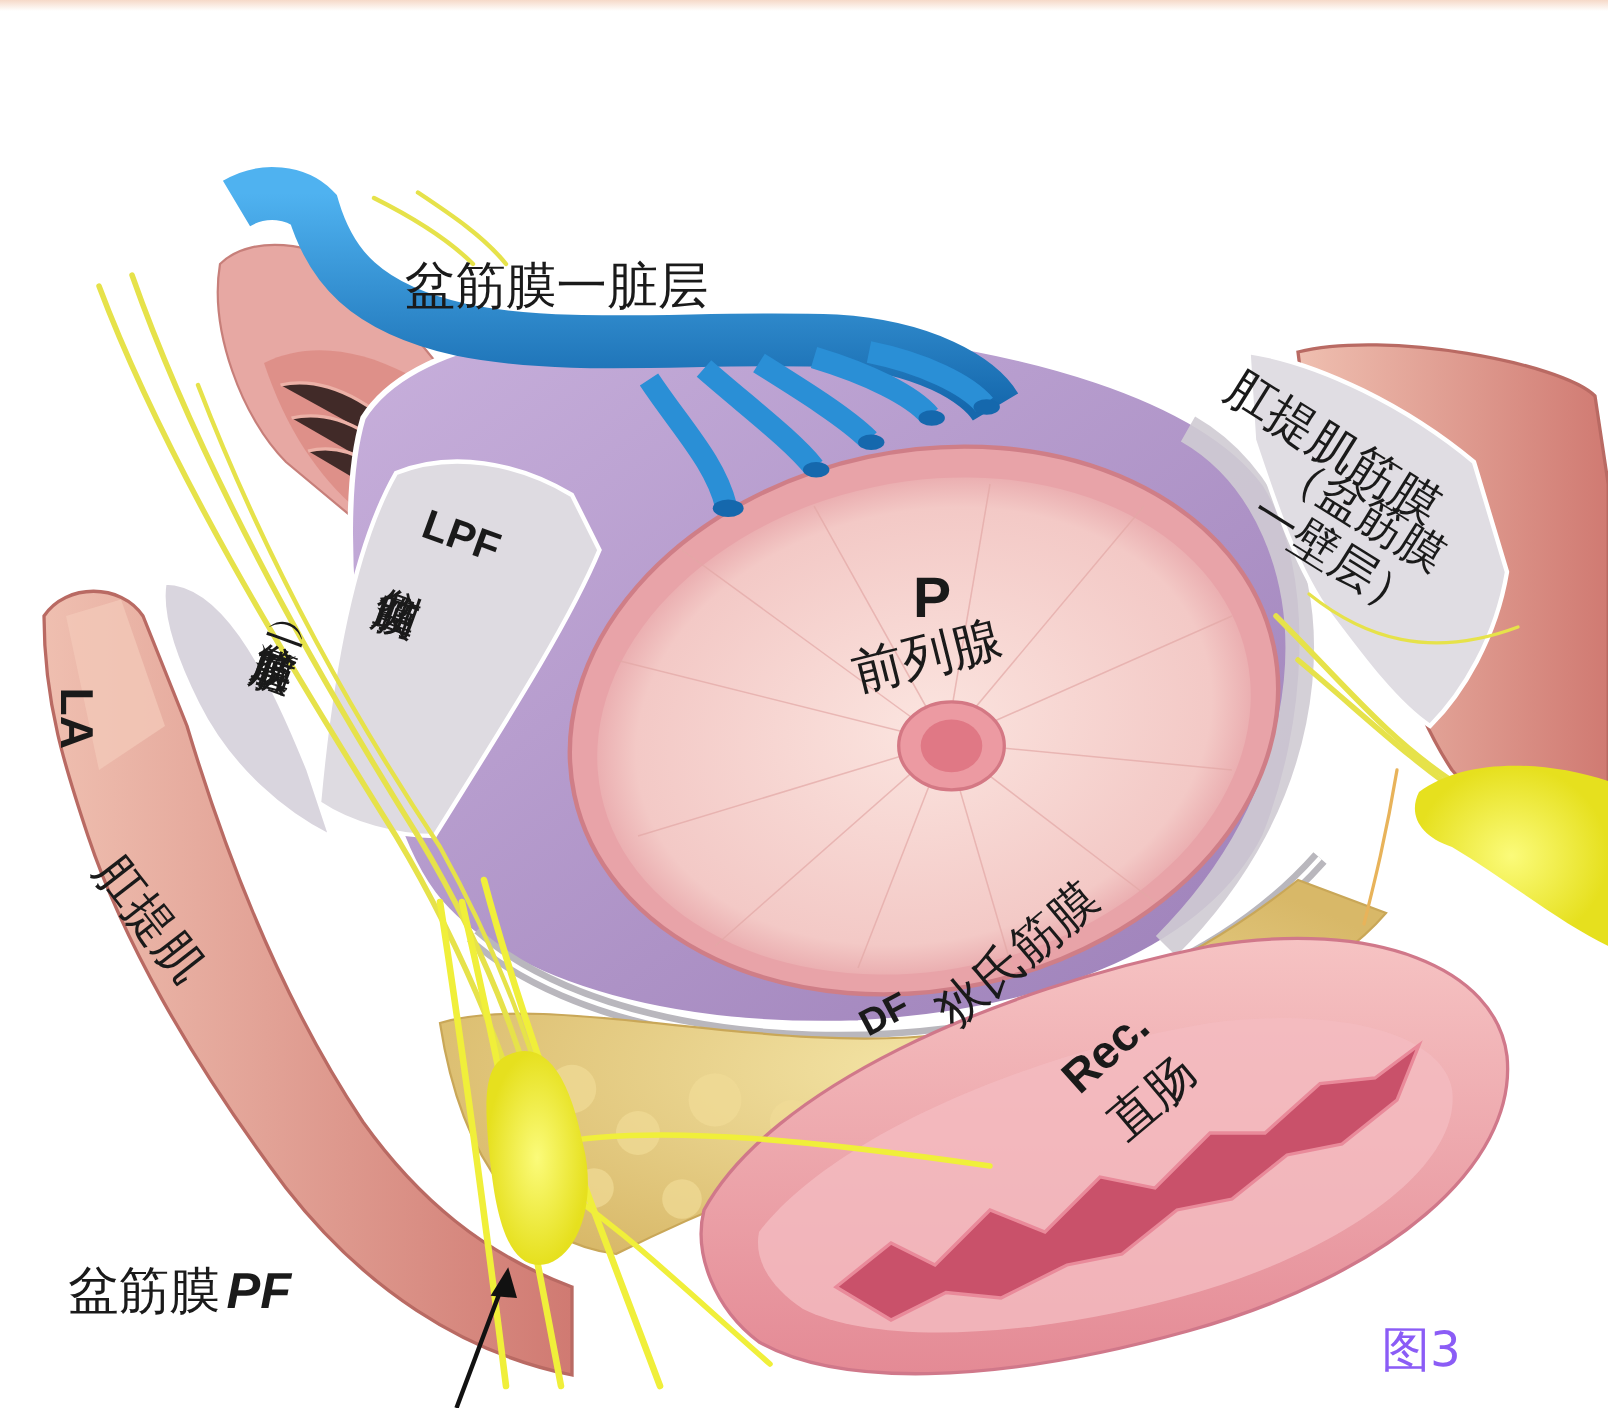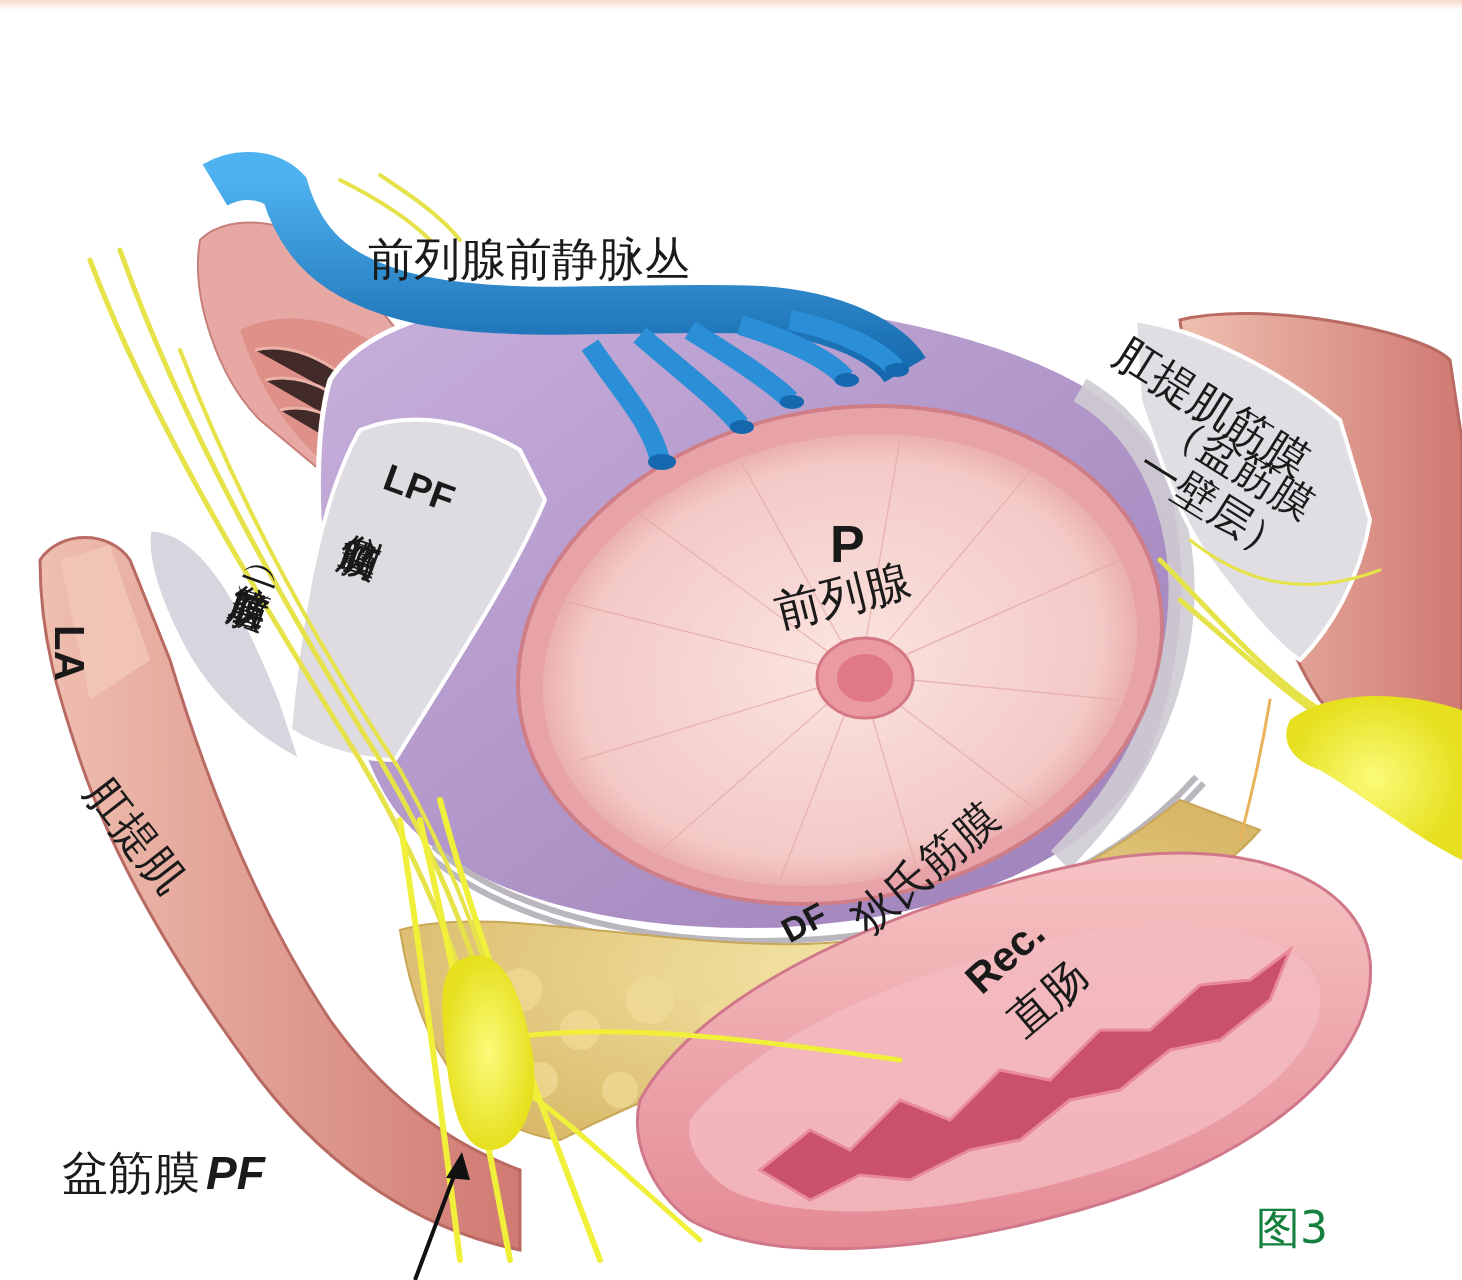--- a/index.html
+++ b/index.html
@@ -170,21 +170,21 @@
     <path d="M1270,700 C1260,760 1250,800 1240,840" stroke-width="3" stroke="#e8b35a"></path>
   </g>
   <path d="M1290,720 C1330,690 1400,690 1462,710 L1462,860 C1420,840 1370,800 1320,770 C1290,760 1280,740 1290,720 Z" fill="url(#gNerve)"></path>
 
   <g>
     <line x1="415" y1="1280" x2="458" y2="1165" stroke="#111111" stroke-width="4"></line>
     <polygon points="462,1152 446,1178 470,1180" fill="#111111"></polygon>
   </g>
 </svg>
 
-<div class="lbl cn" style="left:368px; top:236px; font-size:46px;">前列腺前静脉丛</div>
+<div class="lbl cn" style="left:368px; top:236px; font-size:46px;">盆筋膜一脏层</div>
 
 <div class="lbl en" style="left:830px; top:518px; font-size:52px;">P</div>
 <div class="lbl cn" style="left:770px; top:590px; font-size:46px; transform:rotate(-14deg); transform-origin:left top;">前列腺</div>
 
 <div class="lbl en" style="left:392px; top:458px; font-size:38px; transform:rotate(20deg); transform-origin:left top;">LPF</div>
 <div class="lbl cn vert" style="left:360px; top:500px; font-size:40px; transform:rotate(20deg); transform-origin:left top;">盆侧筋膜</div>
 <div class="lbl cn vert" style="left:250px; top:550px; font-size:38px; height:260px; transform:rotate(20deg); transform-origin:left top;">（盆筋膜一脏层）</div>
 
 <div class="lbl cn" style="left:1130px; top:330px; font-size:44px; transform:rotate(32deg); transform-origin:left top;">肛提肌筋膜</div>
 <div class="lbl cn" style="left:1180px; top:400px; font-size:42px; width:190px; white-space:normal; line-height:1.15; transform:rotate(32deg); transform-origin:left top;">（盆筋膜一壁层）</div>
@@ -195,13 +195,13 @@
 <div class="lbl en" style="left:776px; top:918px; font-size:34px; transform:rotate(-28deg); transform-origin:left top;">DF</div>
 <div class="lbl cn" style="left:844px; top:908px; font-size:44px; transform:rotate(-40deg); transform-origin:left top;">狄氏筋膜</div>
 
 <div class="lbl en" style="left:958px; top:970px; font-size:42px; transform:rotate(-42deg); transform-origin:left top;">Rec.</div>
 <div class="lbl cn" style="left:1000px; top:1010px; font-size:44px; transform:rotate(-40deg); transform-origin:left top;">直肠</div>
 
 <div class="lbl cn" style="left:62px; top:1150px; font-size:46px;">
   <span>盆筋膜</span><span class="en" style="margin-left:6px;font-style:italic;">PF</span>
 </div>
 
-<div class="lbl cn" style="left:1256px; top:1206px; font-size:44px; color:#15803d;text-align:center;">图3</div>
+<div class="lbl cn" style="left:1256px; top:1206px; font-size:44px; color:#8b5cf6;text-align:center;">图3</div>
 
 </body></html>

